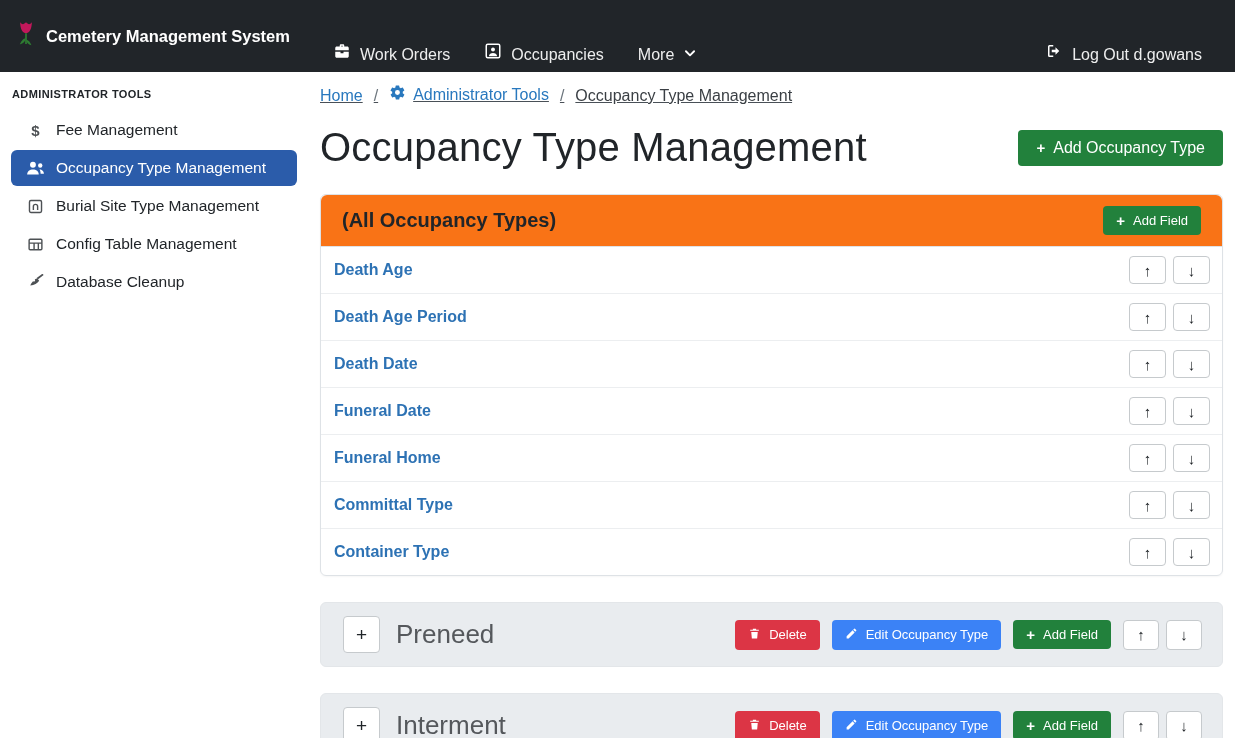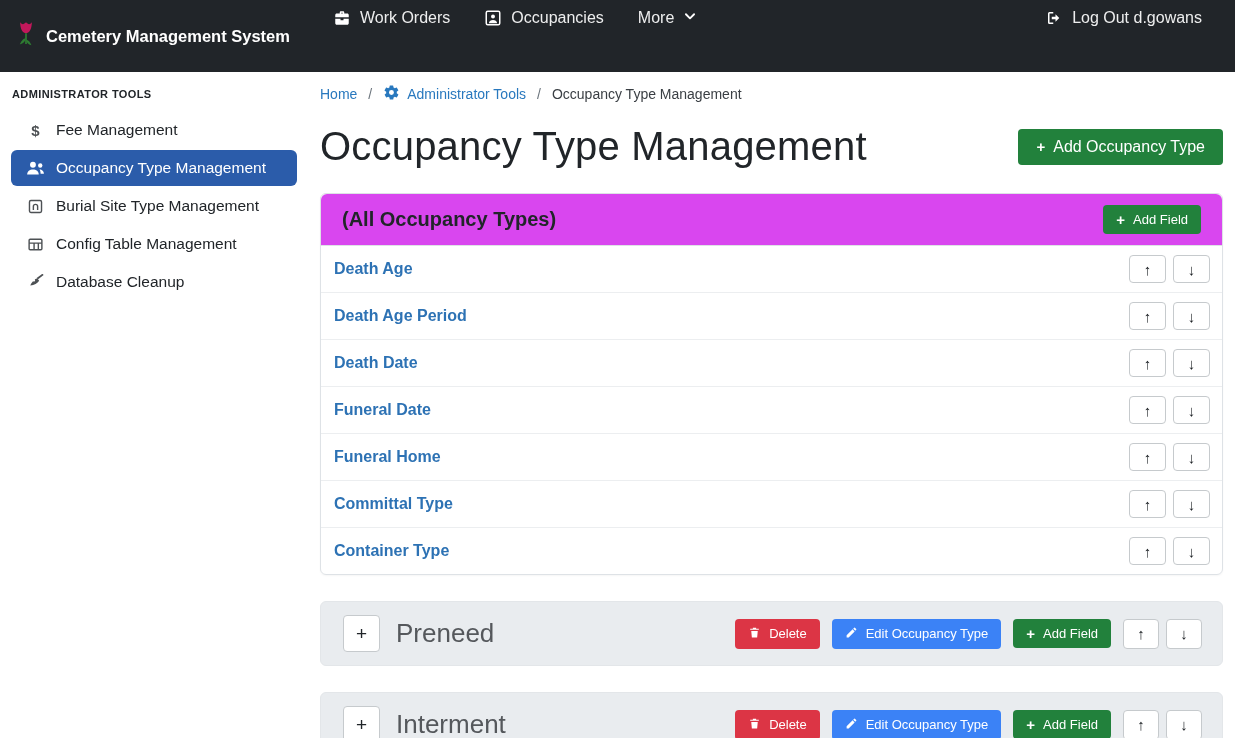--- a/index.html
+++ b/index.html
@@ -9,21 +9,21 @@
     background:#ffffff; color:#212529;
   }
   
   .navbar {
     height:72px; background:#212529; color:#fff;
     display:flex; align-items:center; padding:0 16px;
   }
   .brand { display:flex; align-items:center; gap:10px; margin-right:26px; cursor:pointer; }
   .brand-text { font-weight:bold; font-size:16.5px; }
   .nav-item {
-    display:flex; align-items:flex-start; gap:9px;
+    display:flex; align-items:flex-end; gap:9px;
     color:rgba(255,255,255,.92); font-size:16px;
     padding:0 17px; height:55px; cursor:pointer;
   }
   .nav-item svg { flex:0 0 auto; }
   .nav-right { margin-left:auto; }
   
   .layout { display:flex; height:487px; }
   .sidebar { width:308px; min-width:308px; padding-top:8px; }
   .sidebar-heading {
     padding:8px 12px 12px; font-size:11px; font-weight:700;
@@ -35,40 +35,40 @@
     border-radius:6px; font-size:15.5px; color:#212529; cursor:pointer;
   }
   .side-icon {
     width:23px; display:flex; justify-content:center; align-items:center;
     color:#4d5154; font-weight:bold; font-size:15px;
   }
   .side-item.active { background:#2b5caa; color:#fff; }
   .side-item.active .side-icon { color:#fff; }
   
   .main { flex:1; padding:12px 12px 0 12px; }
-  .breadcrumb { display:flex; align-items:center; font-size:14px; color:#495057; }
+  .breadcrumb { display:flex; align-items:flex-end; font-size:16px; color:#495057;text-decoration:underline; }
   .crumb-link { color:#2878be; cursor:pointer; text-decoration:none; display:flex; align-items:center; gap:7px; }
   .crumb-sep { color:#6c757d; margin:0 11px; }
   .crumb-current { color:#3a3f44; }
   .title-row { display:flex; justify-content:space-between; align-items:center; margin-top:20px; }
   .page-title { font-size:40px; font-weight:500; color:#212529; letter-spacing:.2px; }
   .btn { border:none; cursor:pointer; color:#fff; border-radius:4px; display:inline-flex; align-items:center; gap:8px; font-family:inherit; }
   .btn-green { background:#22813c; }
   .btn-red { background:#dc3545; }
   .btn-teal { background:#3b82f6; }
   .btn-lg { font-size:16px; padding:9px 18px; }
   .btn-sm { font-size:13px; padding:7px 13px; }
   .plus-glyph { font-weight:bold; font-size:15px; line-height:1; }
   
   .card {
     margin-top:24px; border:1px solid #dee2e6; border-radius:6px;
     box-shadow:0 1px 2px rgba(0,0,0,.04);
   }
   .card-header {
-    background:#d946ef; border-bottom:1px solid #dee2e6;
+    background:#f97316; border-bottom:1px solid #dee2e6;
     border-radius:6px 6px 0 0;
     display:flex; justify-content:space-between; align-items:center;
     padding:11px 21px;
   }
   .card-title { font-size:20px; font-weight:700; color:#212529; }
   .field-row {
     display:flex; justify-content:space-between; align-items:center;
     padding:9px 12px 9px 13px; border-bottom:1px solid #eceef0;
   }
   .field-row:last-child { border-bottom:none; }

